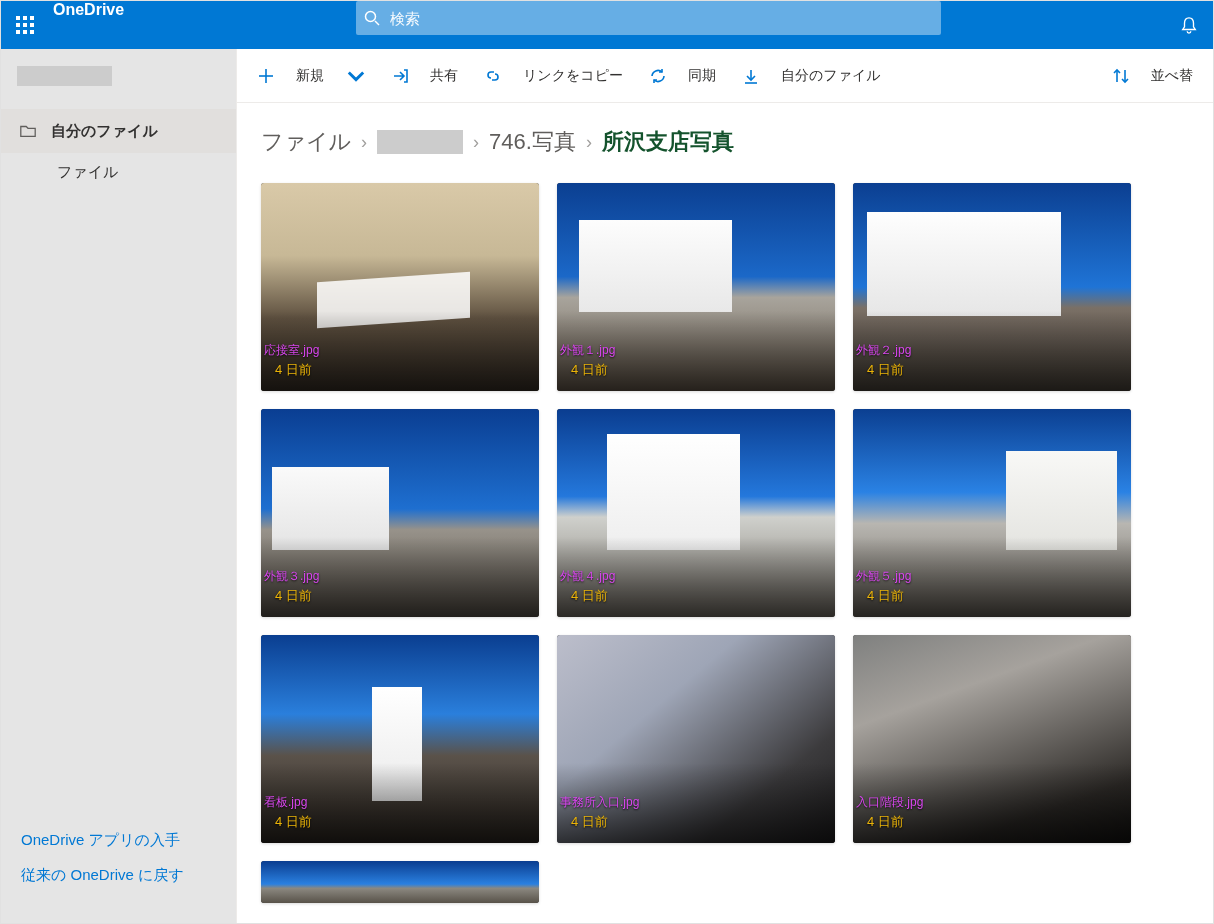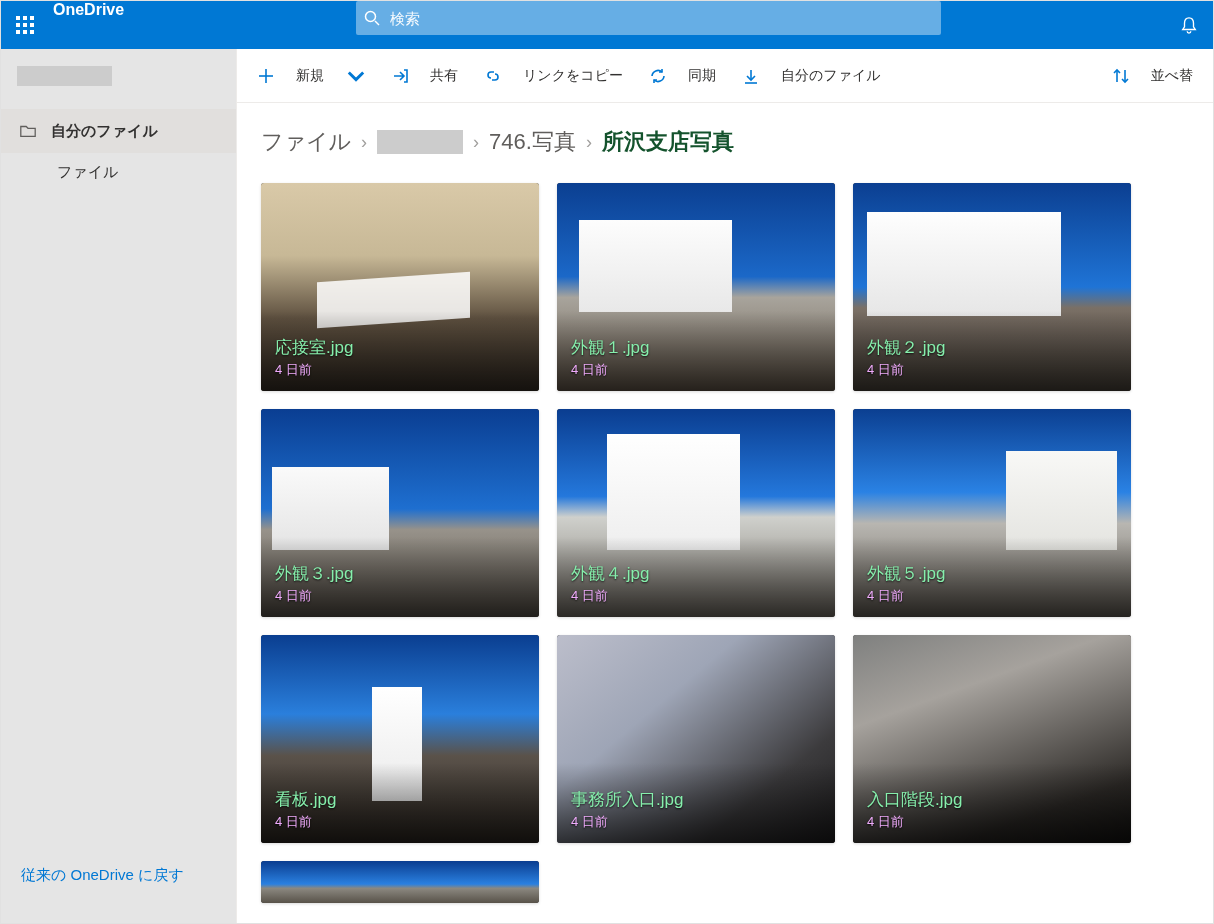--- a/index.html
+++ b/index.html
@@ -46,22 +46,22 @@
     .breadcrumb { display:flex; align-items:center; gap: 10px; font-size: 22px; color:#605e5c; margin-bottom: 26px; }
     .breadcrumb .seg { cursor:pointer; }
     .breadcrumb .seg.current { color:#14532d; font-weight:600; }
     .breadcrumb .bredact { width:86px; height:24px; background:#ccc; }
     .breadcrumb .sep { color:#a19f9d; font-size:18px; }
 
     .grid { display:flex; flex-wrap:wrap; gap: 18px; }
     .tile { width: 278px; height: 208px; border-radius:3px; overflow:hidden; background:#333; position:relative; cursor:pointer; box-shadow:0 1px 3px rgba(0,0,0,0.15); }
     .tile .thumb { position:absolute; inset:0; }
     .tile .shade { position:absolute; left:0; right:0; bottom:0; height:80px; background:linear-gradient(to top, rgba(0,0,0,0.65), rgba(0,0,0,0)); }
-    .tile .label { position:absolute; left:14px; bottom:32px; color:#86efac; font-size:17px; text-shadow:0 1px 2px rgba(0,0,0,0.8);}
-    .tile .sub { position:absolute; left:14px; bottom:12px; color:#f0abfc; font-size:13px; text-shadow:0 1px 2px rgba(0,0,0,0.8);}
+    .tile .label { position:absolute; left:3px; bottom:32px; color:#d946ef; font-size:12px; text-shadow:0 1px 2px rgba(0,0,0,0.8);}
+    .tile .sub { position:absolute; left:14px; bottom:12px; color:#eab308; font-size:13px; text-shadow:0 1px 2px rgba(0,0,0,0.8);}
     .tile.last { height: 42px; }
 
     
     .t1 { background: linear-gradient(180deg,#d9c9a8 0%,#c7b896 35%,#5f5140 65%,#3b3228 100%); }
     .t1::after{content:'';position:absolute;top:45%;left:20%;width:55%;height:22%;background:rgba(255,255,255,0.85);transform:skewY(-4deg);}
     .t2 { background: linear-gradient(180deg,#0b3f91 0%,#1b68c8 45%,#a8a49c 55%,#6b5e4f 100%); }
     .t2::after{content:'';position:absolute;top:18%;left:8%;width:55%;height:44%;background:linear-gradient(180deg,#fdfdfd,#e8e8e8);}
     .t3 { background: linear-gradient(180deg,#0b3f91 0%,#1f74d6 50%,#7a7066 60%,#4f473e 100%); }
     .t3::after{content:'';position:absolute;top:14%;left:5%;width:70%;height:50%;background:linear-gradient(180deg,#fefefe,#e6e6e6);}    
     .t4 { background: linear-gradient(180deg,#0a3e92 0%,#1e6fd0 48%,#97928a 58%,#5d564d 100%); }
@@ -124,20 +124,21 @@
           <svg class="ficon" viewBox="0 0 20 20">
               <path d="M2 5 L8 5 L10 7 L18 7 L18 16 L2 16 Z"></path>
             </svg>
           <span>自分のファイル</span>
         </div>
         <div class="nav-sub">
           <span>ファイル</span>
         </div>
       </div>
       <div class="sidebar-footer">
+        <a>OneDrive アプリの入手</a>
         <a>従来の OneDrive に戻す</a>
       </div>
     </div>
 
     <div class="main">
 
       <div class="toolbar">
         <div class="tbtn">
           <svg viewBox="0 0 18 18">
               <line x1="9" y1="2" x2="9" y2="16"></line>

